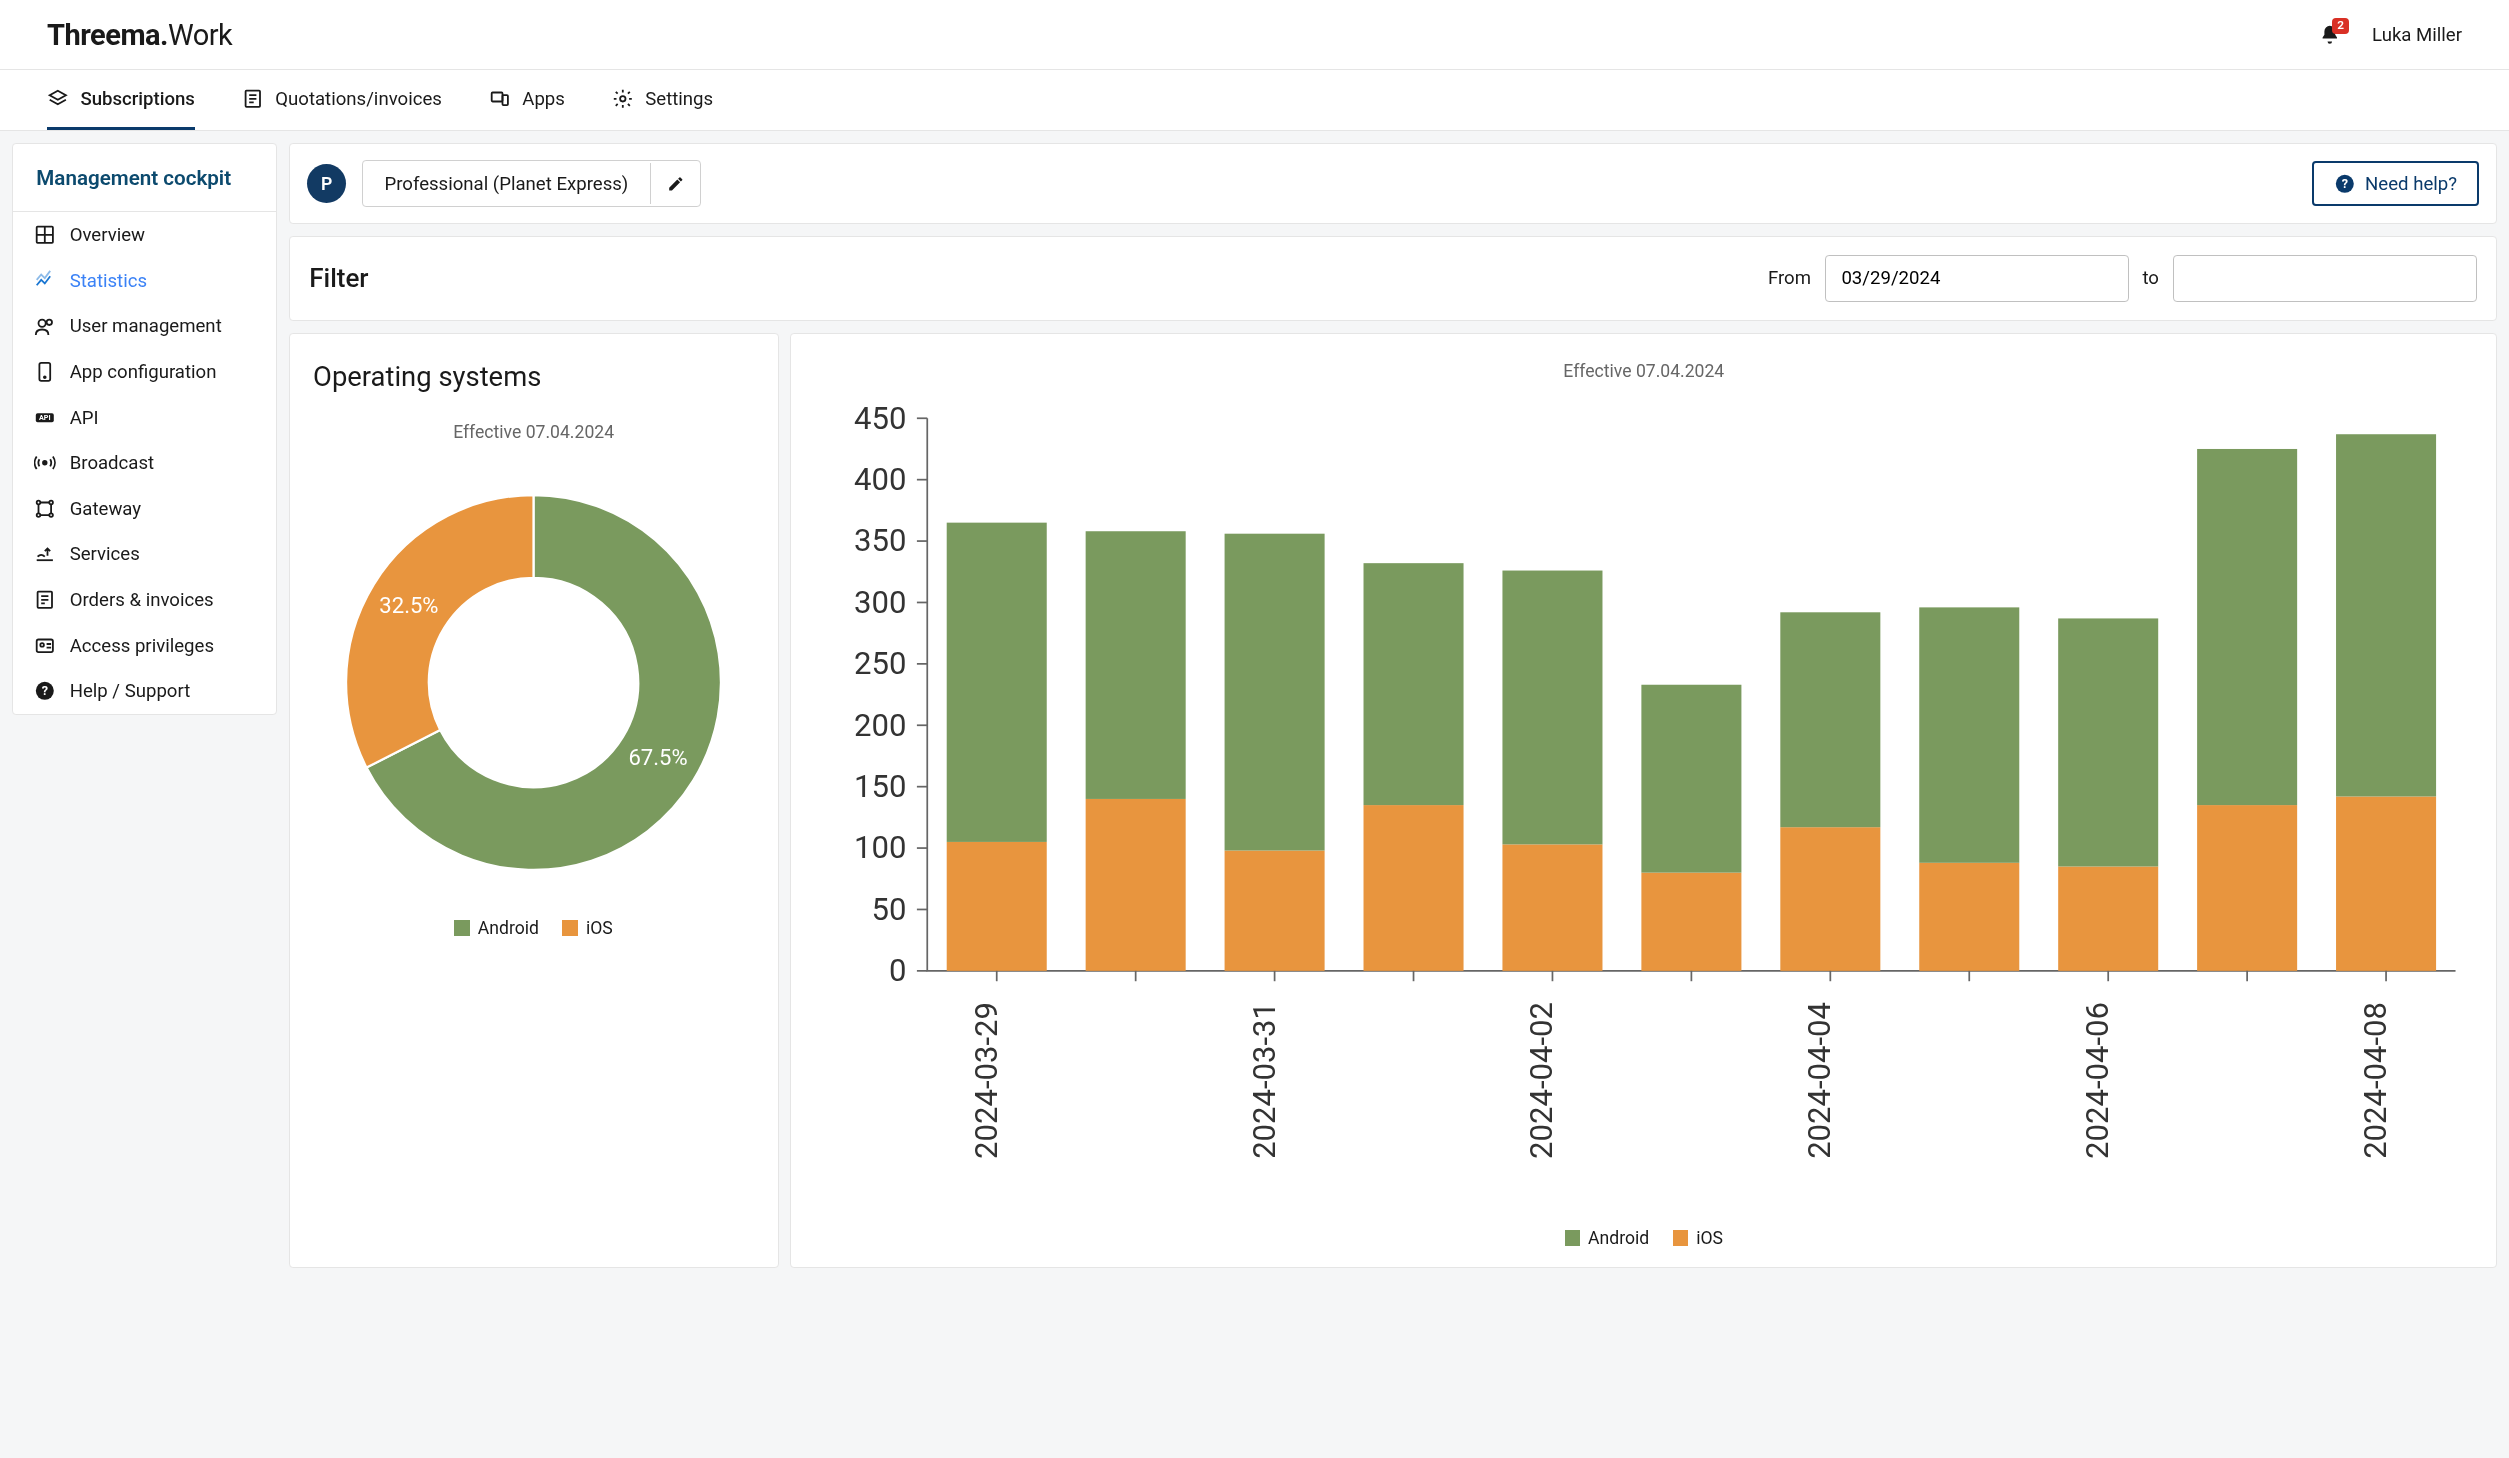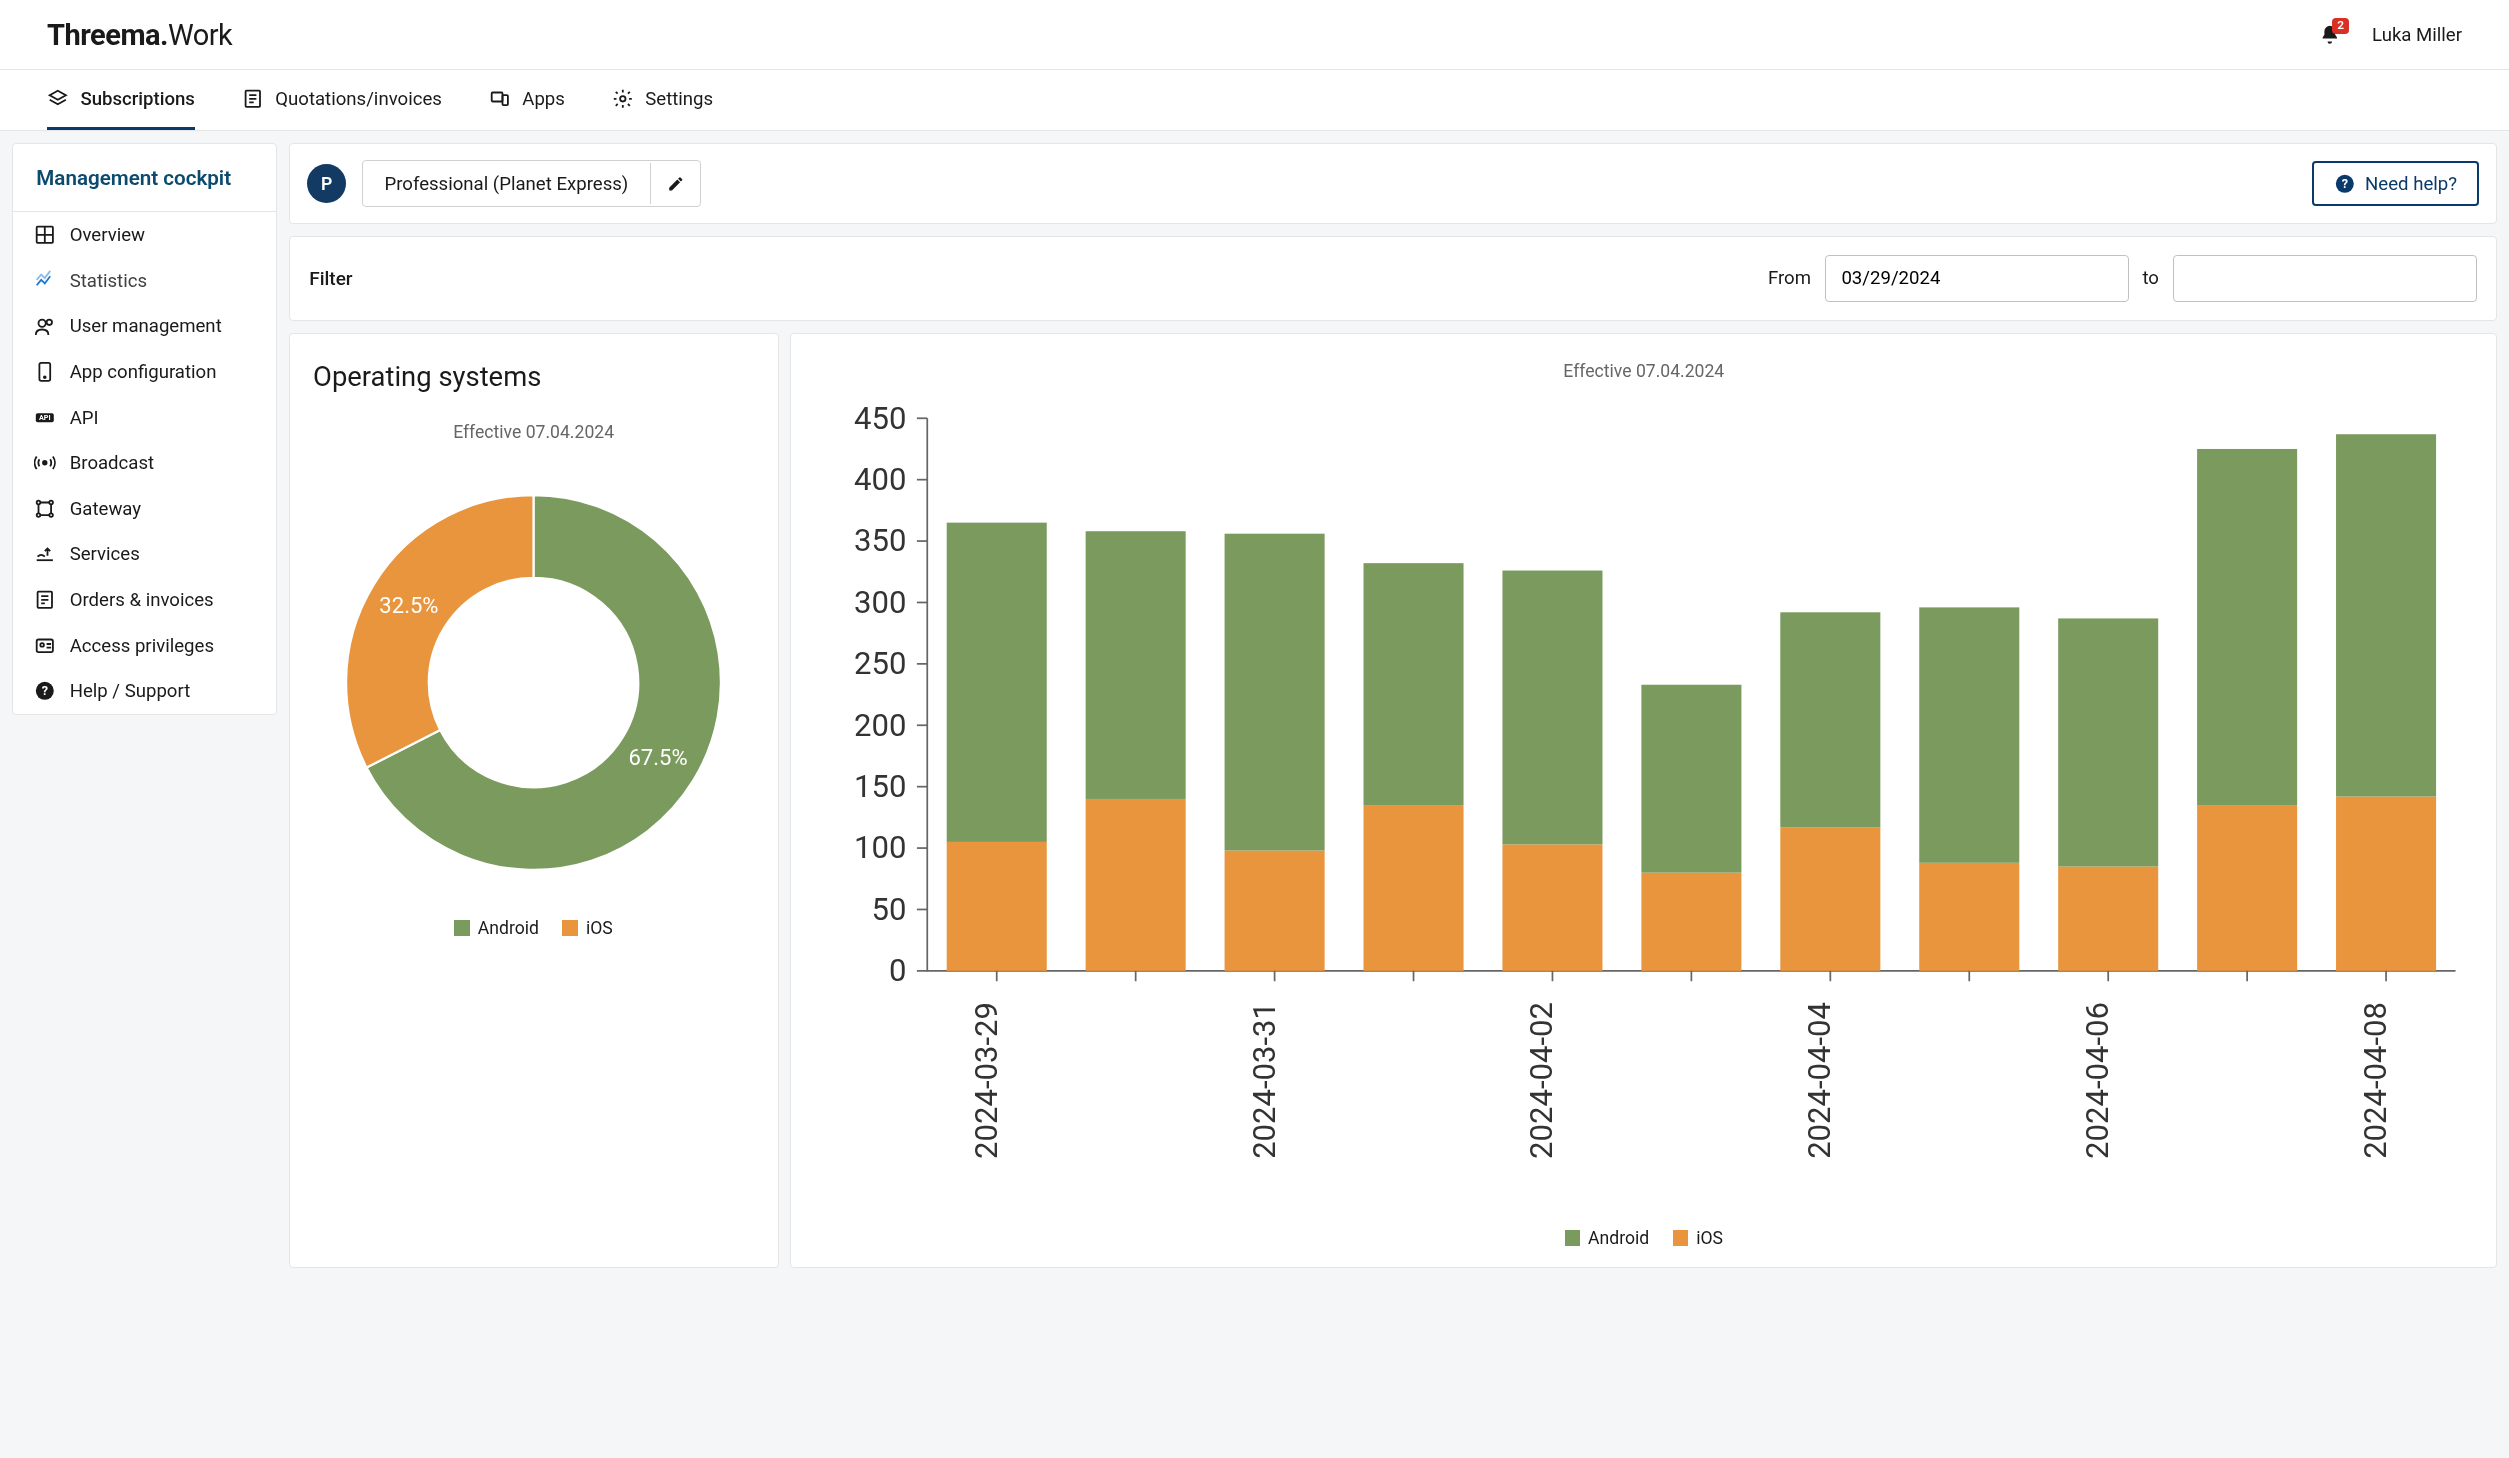--- a/index.html
+++ b/index.html
@@ -15,35 +15,35 @@
 
 .navbar { background: #fff; border-bottom: 1px solid #e5e5e5; padding: 0 47px; display: flex; gap: 47px; }
 .nav-item { display: flex; align-items: center; gap: 11.8px; padding: 17.6px 0; font-size: 18.6px; cursor: pointer; border-bottom: 3.9px solid transparent; }
 .nav-item.active { border-bottom-color: #0a3a6b; font-weight: 500; }
 
 .main { display: flex; padding: 11.8px; gap: 11.8px; align-items: flex-start; }
 
 .sidebar { width: 265px; background: #fff; border: 1px solid #e5e5e5; border-radius: 3.9px; }
 .sidebar-title { padding: 21.6px 23.5px; font-size: 20.6px; font-weight: 600; color: #0c4a6e; border-bottom: 1px solid #e5e5e5; }
 .sidebar-item { display: flex; align-items: center; gap: 13.7px; padding: 11.8px 21.6px; font-size: 18.6px; cursor: pointer; }
-.sidebar-item.active { color: #404040; }
+.sidebar-item.active { color: #3b82f6; }
 .sidebar-item .icon { width: 21.6px; display: flex; justify-content: center; }
 
 .content { flex: 1; display: flex; flex-direction: column; gap: 11.8px; }
 
 .header-card { background: #fff; border: 1px solid #e5e5e5; border-radius: 3.9px; padding: 15.7px 17.6px; display: flex; align-items: center; justify-content: space-between; }
 .header-left { display: flex; align-items: center; gap: 15.7px; }
 .plan-badge { width: 39px; height: 39px; border-radius: 50%; background: #123a63; color: #fff; display: flex; align-items: center; justify-content: center; font-weight: 600; font-size: 17.6px; }
 .plan-box { border: 1px solid #d0d0d0; border-radius: 3.9px; display: flex; align-items: center; }
 .plan-name { padding: 11.8px 21.6px; font-size: 18.6px; }
 .plan-edit { border-left: 1px solid #d0d0d0; padding: 11.8px 15.7px; cursor: pointer; }
 .help-btn { border: 2px solid #0a3a6b; border-radius: 3.9px; padding: 9.8px 19.6px; display: flex; align-items: center; gap: 9.8px; color: #0a3a6b; font-size: 18.6px; cursor: pointer; }
 
 .filter-card { background: #fff; border: 1px solid #e5e5e5; border-radius: 3.9px; padding: 17.6px 19.6px; display: flex; align-items: center; justify-content: space-between; }
-.filter-title { font-size: 19px; font-weight: 500; }
+.filter-title { font-size: 26px; font-weight: 500; }
 .filter-controls { display: flex; align-items: center; gap: 13.7px; font-size: 18.6px; }
 .date-input { border: 1px solid #c0c0c0; border-radius: 3.9px; padding: 11.8px 15.7px; font-size: 18.6px; width: 304px; font-family: inherit; }
 
 .charts-row { display: flex; gap: 11.8px; }
 .chart-card { background: #fff; border: 1px solid #e5e5e5; border-radius: 3.9px; padding: 27.4px 23.5px 19.6px 23.5px; }
 .chart-card.pie-card { width: 490px; }
 .chart-card.bar-card { flex: 1; }
 .chart-title { font-size: 27.4px; text-align: left; margin-bottom: 29px; }
 .chart-subtitle { font-size: 17.6px; color: #666; text-align: center; margin-bottom: 19.6px; }
 .chart-legend { display: flex; justify-content: center; gap: 23.5px; margin-top: 15.7px; font-size: 17.6px; }

